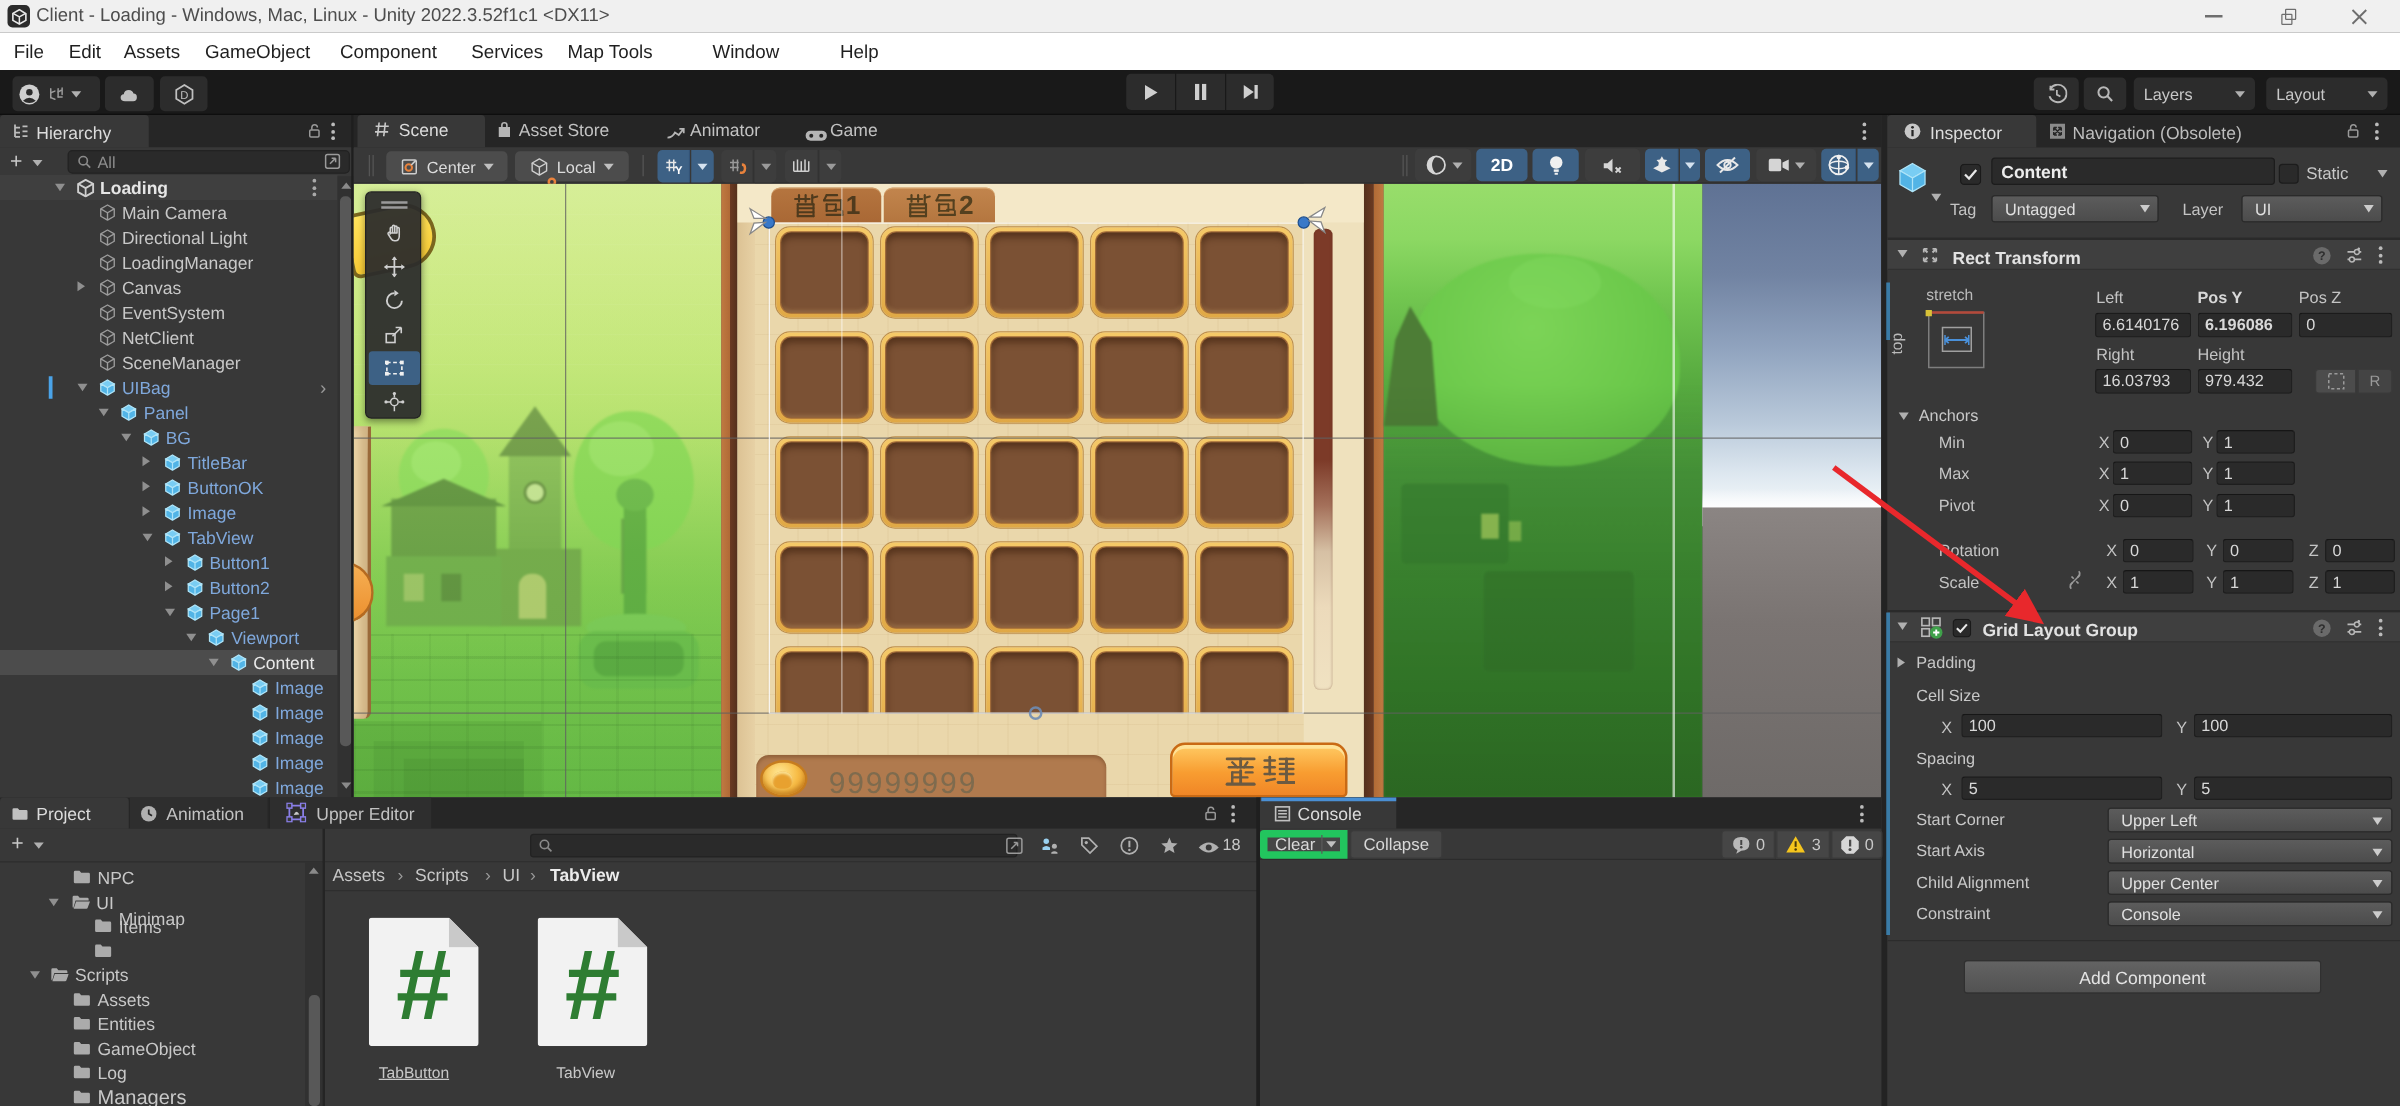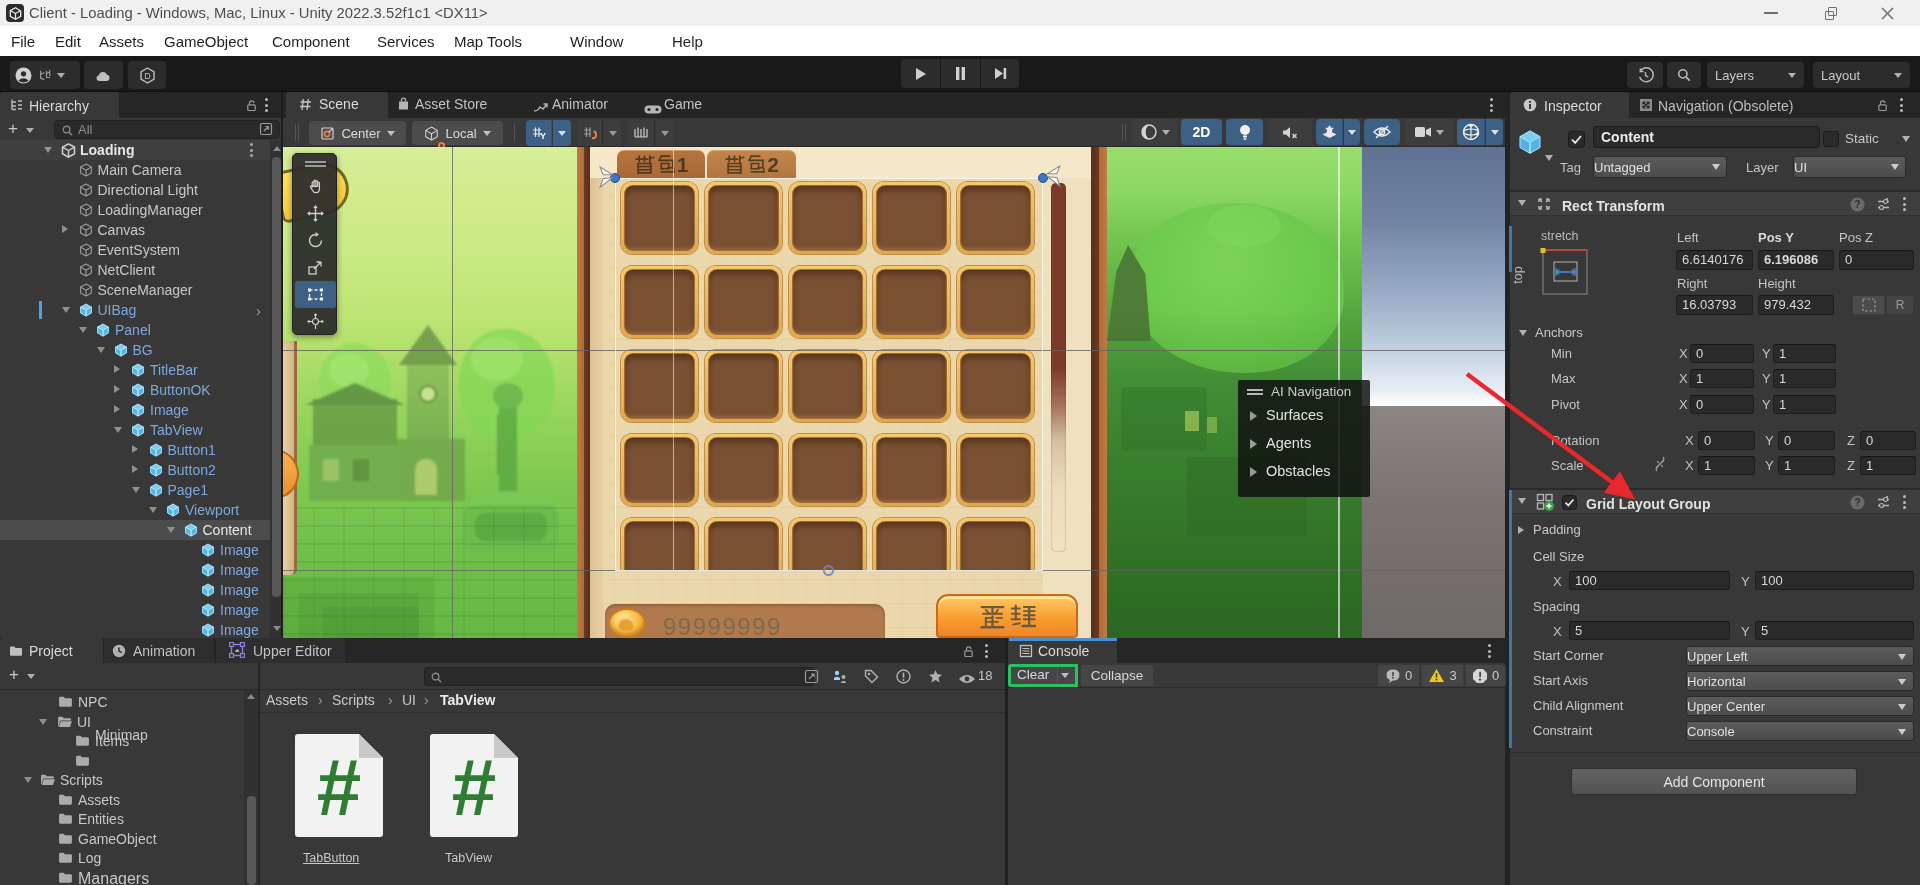--- a/index.html
+++ b/index.html
@@ -1,16 +1,16 @@
 <!DOCTYPE html>
 <html><head><meta charset="utf-8"><style>
 *{margin:0;padding:0;box-sizing:border-box}
 html,body{width:1920px;height:885px;overflow:hidden;background:#383838;font-family:"Liberation Sans",sans-serif;-webkit-font-smoothing:antialiased}
 .fld{position:absolute;background:#2a2a2a;border:1px solid #1e1e1e;border-top-color:#161616;border-radius:3px;color:#d8d8d8;font-size:13px;padding:1px 0 0 5px;overflow:hidden;white-space:nowrap}
-.dd{position:absolute;background:linear-gradient(#5c5c5c,#4c4c4c);border:1px solid #2a2a2a;border-radius:3px;color:#e0e0e0;font-size:13px;padding-left:0;display:flex;align-items:center}
+.dd{position:absolute;background:linear-gradient(#5c5c5c,#4c4c4c);border:1px solid #2a2a2a;border-radius:3px;color:#e0e0e0;font-size:13px;padding-left:10px;display:flex;align-items:center}
 </style></head><body>
 <div style="position:absolute;left:0px;top:0px;width:1920px;height:26px;background:#f0f0f0;"></div>
 <div style="position:absolute;left:6px;top:4px;width:18px;height:18px;background:#2b2b2b;border-radius:4px;display:flex;align-items:center;justify-content:center;">
     <svg width="13" height="13" viewBox="0 0 13 13" style="">
       <path d="M6.5 0.7428571428571429 L11.7 4 L11.7 9.285714285714286 L6.5 12.257142857142856 L1.3 9.285714285714286 L1.3 3.7142857142857144 Z" fill="none" stroke="#e8e8e8" stroke-width="1.3"></path>
       <path d="M6.5 6.5 L6.5 12.071428571428571 M6.5 6.5 L1.4857142857142858 3.7142857142857144 M6.5 6.5 L11.514285714285714 3.7142857142857144" stroke="#e8e8e8" stroke-width="1.2071428571428573" fill="none"></path>
     </svg>
   </div>
 <div style="position:absolute;left:29px;top:5px;white-space:nowrap;font-size:14.8px;color:#4d4d4d;">Client - Loading - Windows, Mac, Linux - Unity 2022.3.52f1c1 &lt;DX11&gt;</div>
 <div style="position:absolute;left:1764px;top:12px;width:14px;height:2px;background:#6e6e6e;"></div>
@@ -710,31 +710,20 @@
       <div style="position:absolute;left:2px;top:154px;width:41px;height:27px;display:flex;align-items:center;justify-content:center;">
         <svg width="17" height="17" viewBox="0 0 17 17" style="">
           <circle cx="8.5" cy="8.5" r="3" fill="none" stroke="#cfcfcf" stroke-width="1.2"></circle>
           <path d="M8.5 1 V5 M8.5 12 V16 M1 8.5 H5 M12 8.5 H16" stroke="#cfcfcf" stroke-width="1.2"></path>
           <circle cx="8.5" cy="1.8" r="1.3" fill="#cfcfcf"></circle>
           <circle cx="1.8" cy="8.5" r="1.3" fill="#cfcfcf"></circle>
           <circle cx="15.2" cy="8.5" r="1.3" fill="#cfcfcf"></circle>
         </svg>
       </div>
     </div>
-    <div style="position:absolute;left:955px;top:233px;width:132px;height:117px;background:rgba(16,16,16,0.84);border-radius:2px;">
-      <div style="position:absolute;left:9px;top:9px;width:16px;height:2px;background:#b8b8b8"></div>
-      <div style="position:absolute;left:9px;top:13px;width:16px;height:2px;background:#b8b8b8"></div>
-      <div style="position:absolute;left:33px;top:4px;font-size:13.5px;color:#cccccc">AI Navigation</div>
-      <div style="position:absolute;left:12px;top:31px;width:0;height:0;border-top:5px solid transparent;border-bottom:5px solid transparent;border-left:7px solid #9a9a9a"></div>
-      <div style="position:absolute;left:28px;top:27px;font-size:14.5px;color:#e2e2e2">Surfaces</div>
-      <div style="position:absolute;left:12px;top:59px;width:0;height:0;border-top:5px solid transparent;border-bottom:5px solid transparent;border-left:7px solid #9a9a9a"></div>
-      <div style="position:absolute;left:28px;top:55px;font-size:14.5px;color:#e2e2e2">Agents</div>
-      <div style="position:absolute;left:12px;top:87px;width:0;height:0;border-top:5px solid transparent;border-bottom:5px solid transparent;border-left:7px solid #9a9a9a"></div>
-      <div style="position:absolute;left:28px;top:83px;font-size:14.5px;color:#e2e2e2">Obstacles</div>
-    </div>
   </div>
 <div style="position:absolute;left:1505px;top:92px;width:5px;height:793px;background:#232323;"></div>
 <div style="position:absolute;left:1510px;top:92px;width:410px;height:793px;background:#383838;"></div>
 <div style="position:absolute;left:1510px;top:92px;width:410px;height:26px;background:#262626;"></div>
 <div style="position:absolute;left:1510px;top:92px;width:119px;height:26px;background:#383838;border-radius:3px 3px 0 0;"></div>
 <div style="position:absolute;left:1523px;top:98px;width:14px;height:14px;"><svg width="14" height="14" viewBox="0 0 14 14" style="">
       <circle cx="7" cy="7" r="6.3" fill="#c8c8c8"></circle>
       <rect x="6.1" y="6" width="1.8" height="5" fill="#262626"></rect>
       <circle cx="7" cy="3.8" r="1.1" fill="#262626"></circle>
     </svg></div>
@@ -1081,21 +1070,21 @@
 <div style="position:absolute;left:1008px;top:638px;width:497px;height:25px;background:#262626;"></div>
 <div style="position:absolute;left:1008px;top:638px;width:109px;height:25px;background:#383838;"></div>
 <div style="position:absolute;left:1009px;top:638px;width:108px;height:2.5px;background:#4a8fd4;"></div>
 <div style="position:absolute;left:1019px;top:644px;width:14px;height:14px;"><svg width="14" height="14" viewBox="0 0 14 14" style="">
       <rect x="1.5" y="1.5" width="11" height="11" fill="none" stroke="#c0c0c0" stroke-width="1.3"></rect>
       <path d="M3.5 4.5 H10.5 M3.5 7 H10.5 M3.5 9.5 H10.5" stroke="#c0c0c0" stroke-width="1.2"></path>
     </svg></div>
 <div style="position:absolute;left:1038px;top:643px;white-space:nowrap;font-size:14px;color:#dcdcdc;">Console</div>
 <div style="position:absolute;left:1488px;top:644px;width:4px;height:14px;"><span style="display:inline-block;width:3px"><span style="display:block;width:3px;height:3px;border-radius:50%;background:#bbbbbb;margin:0 0 2.5px"></span><span style="display:block;width:3px;height:3px;border-radius:50%;background:#bbbbbb;margin:0 0 2.5px"></span><span style="display:block;width:3px;height:3px;border-radius:50%;background:#bbbbbb"></span></span></div>
 <div style="position:absolute;left:1008px;top:663px;width:497px;height:25px;background:#383838;border-bottom:1px solid #2c2c2c;"></div>
-<div style="position:absolute;left:1008px;top:664px;width:70px;height:23px;background:#464646;border-radius:3px 0 0 3px;border:3px solid #22c55e;display:flex;align-items:flex-start;">
+<div style="position:absolute;left:1008px;top:664px;width:70px;height:23px;background:#464646;border-radius:3px 0 0 3px;border:6px solid #22c55e;display:flex;align-items:center;">
     <span style="padding-left:6px;font-size:13.5px;color:#d8d8d8">Clear</span>
   </div>
 <div style="position:absolute;left:1057px;top:668px;width:1px;height:15px;background:#5a5a5a;"></div>
 <div style="position:absolute;left:1061px;top:673px;line-height:0;font-size:0"><span style="display:inline-block;width:0;height:0;border-left:4px solid transparent;border-right:4px solid transparent;border-top:5px solid #c0c0c0;"></span></div>
 <div style="position:absolute;left:1080px;top:664px;width:74px;height:23px;background:#464646;border-radius:3px;border:1px solid #3a3a3a;display:flex;align-items:center;justify-content:center;color:#d8d8d8;font-size:13.5px;">Collapse</div>
 <div style="position:absolute;left:1377px;top:664px;width:43px;height:23px;background:#464646;border-radius:3px 0 0 3px;border:1px solid #3a3a3a;display:flex;align-items:center;justify-content:center;gap:4px;">
     <svg width="16" height="16" viewBox="0 0 16 16" style="">
       <path d="M8 1.5 Q14.5 1.5 14.5 7 Q14.5 12.5 8 12.5 L4 15 L5 12 Q1.5 10.5 1.5 7 Q1.5 1.5 8 1.5 Z" fill="#b8b8b8"></path>
       <rect x="7.2" y="4" width="1.6" height="4" fill="#464646"></rect>
       <circle cx="8" cy="9.8" r="1" fill="#464646"></circle>

